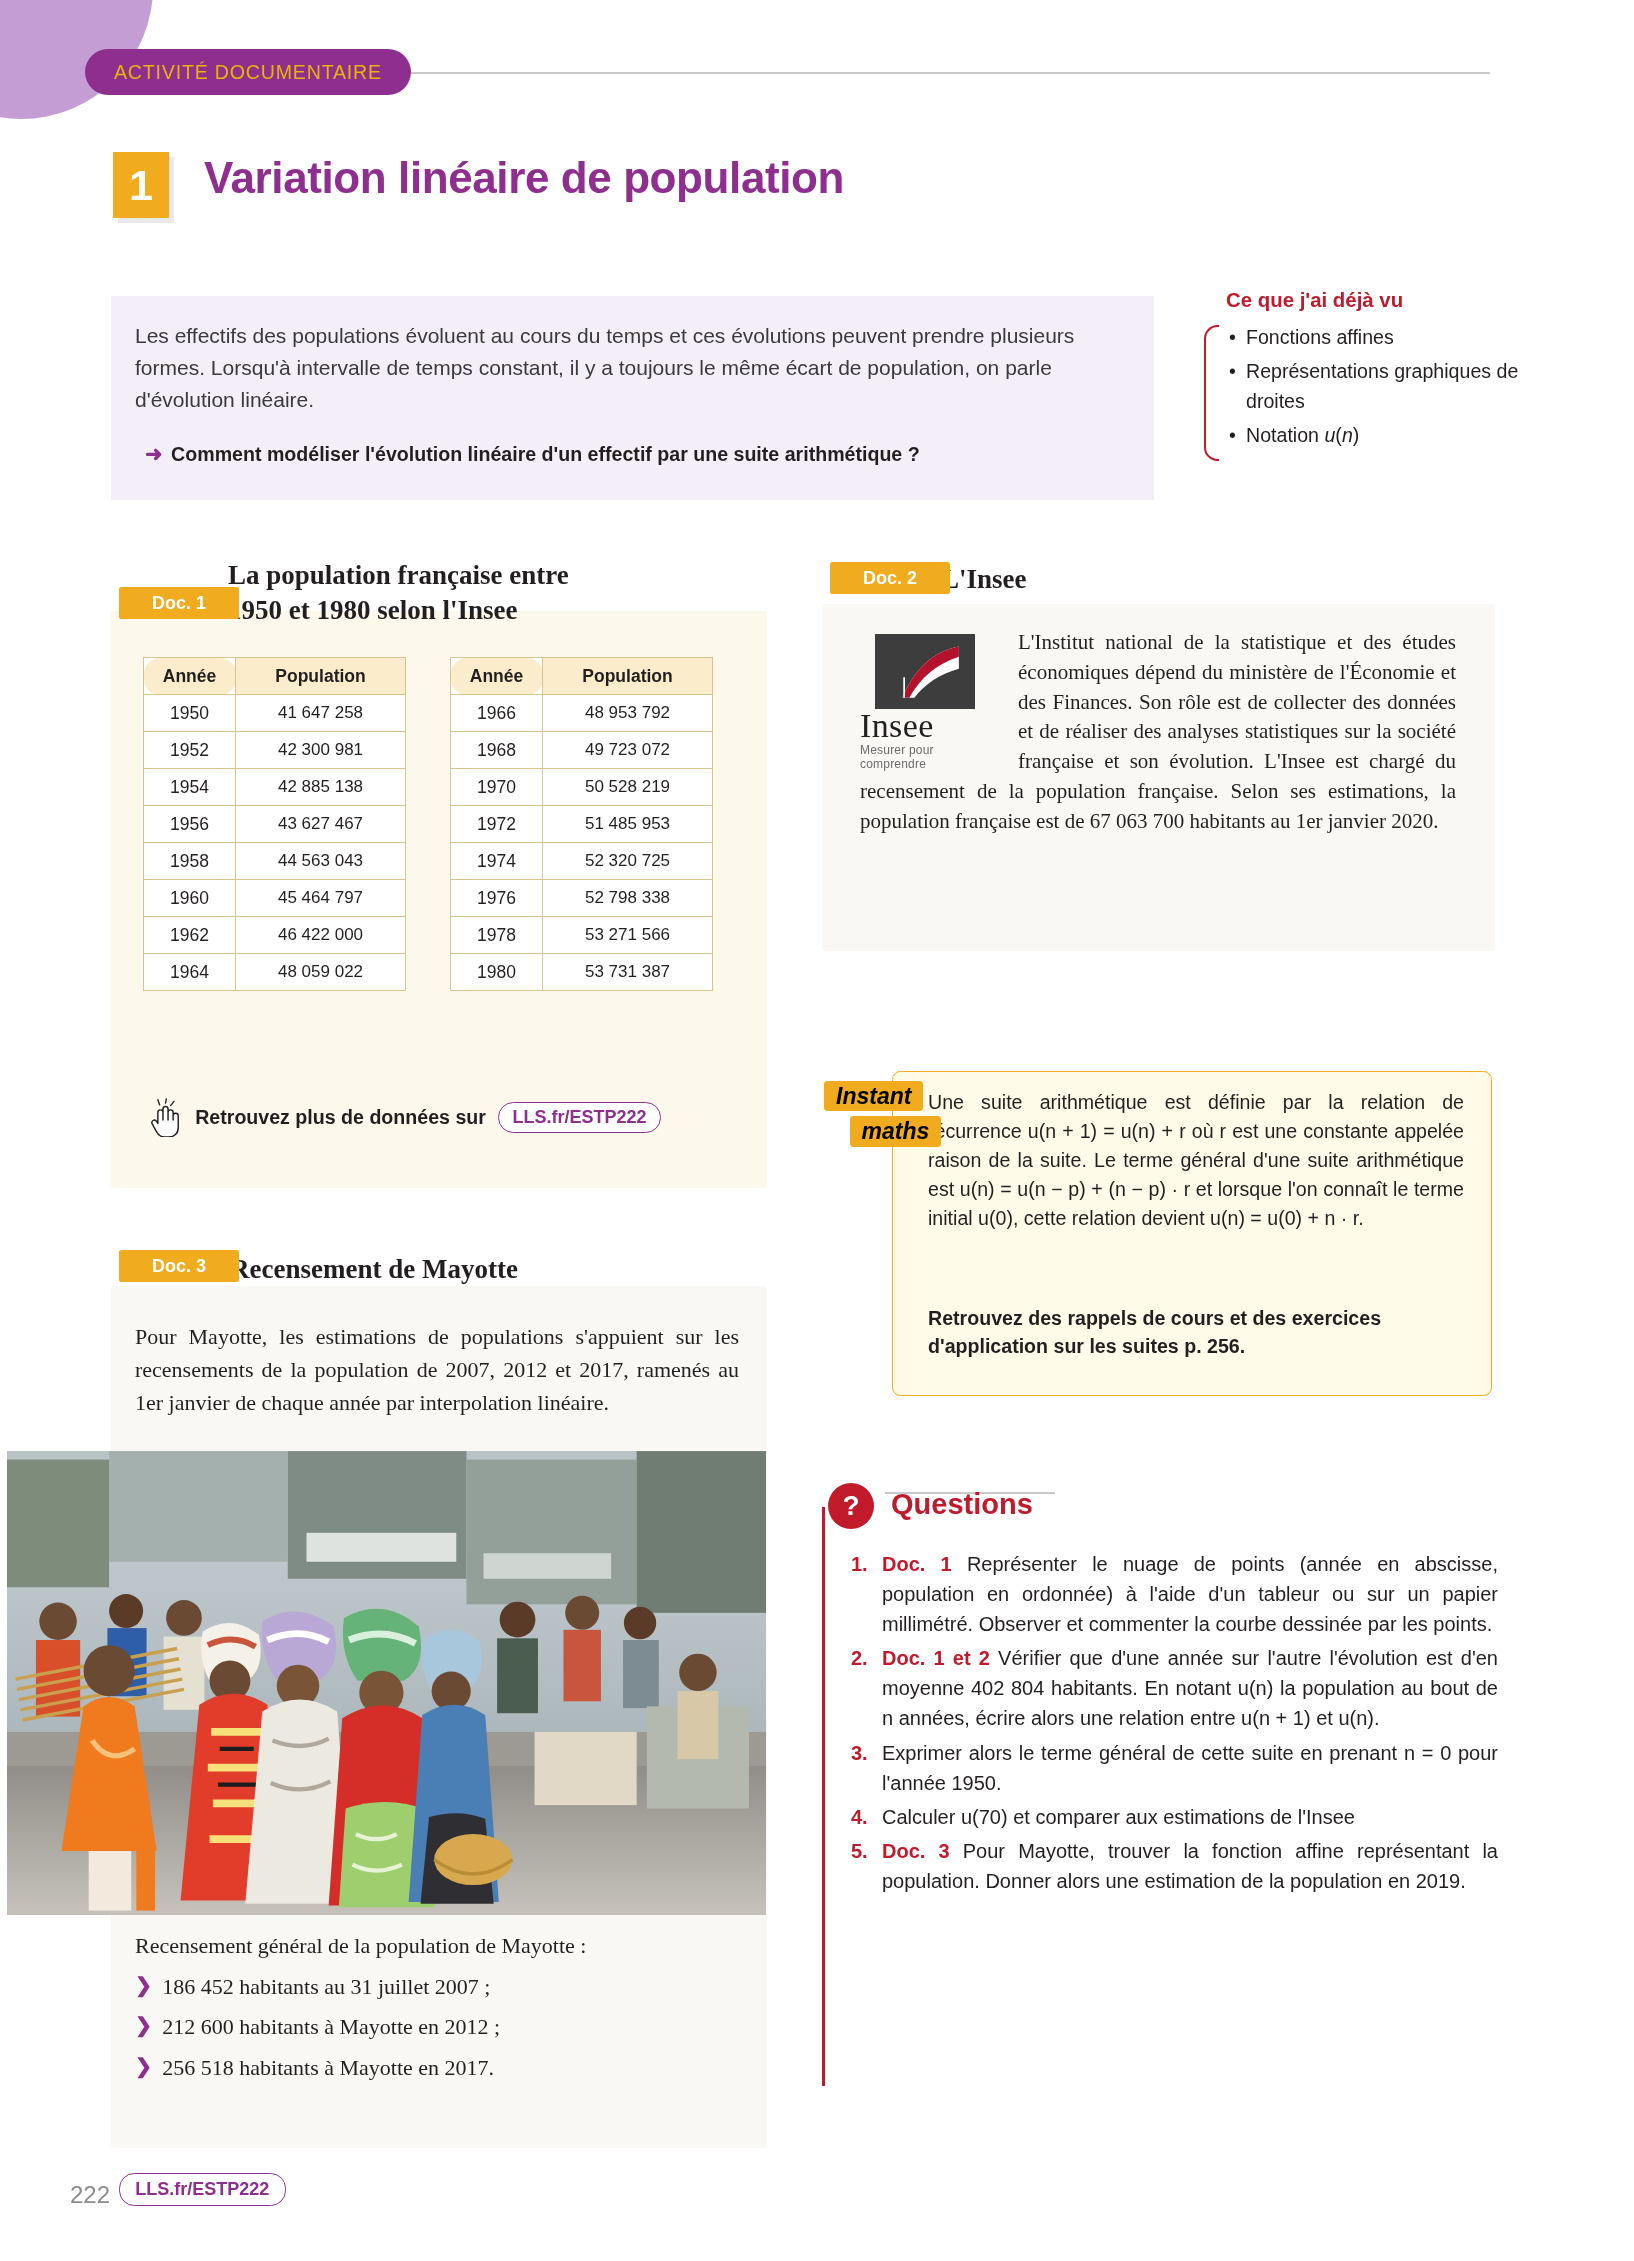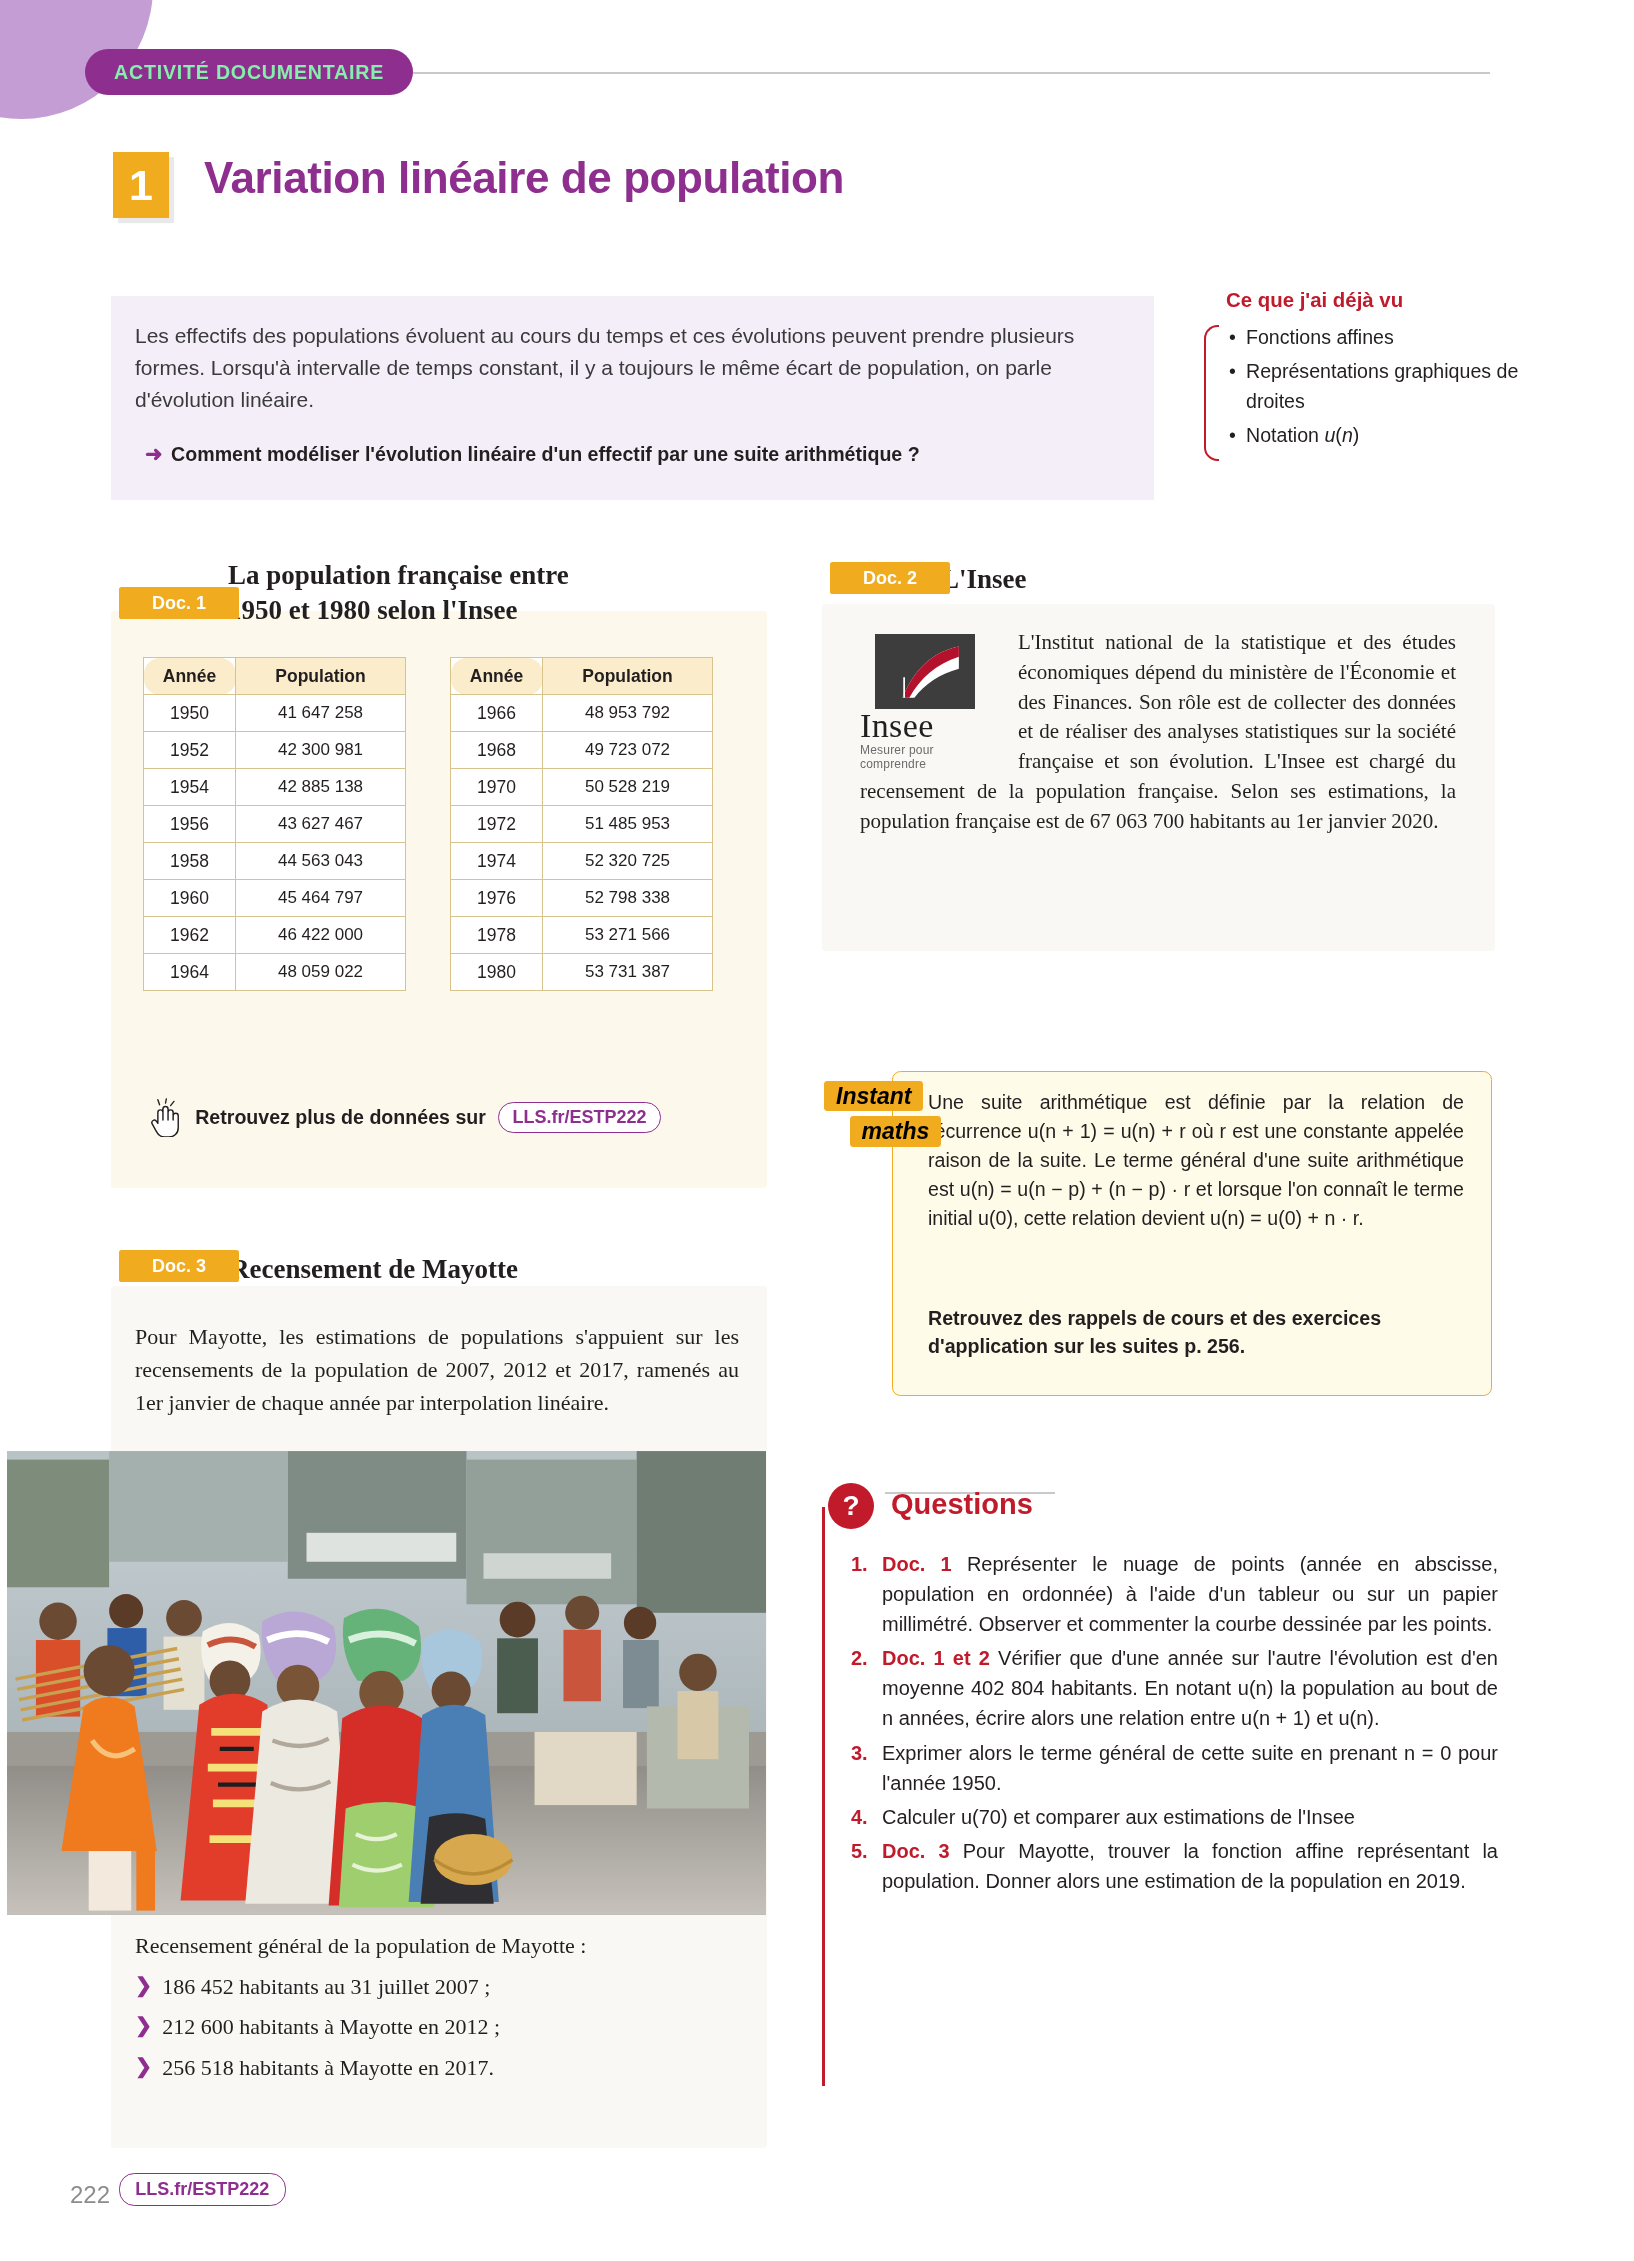--- a/index.html
+++ b/index.html
@@ -25,23 +25,23 @@
   }
 
   
   .activity-tag {
     position: absolute;
     left: 85px; top: 49px;
     height: 46px;
     padding: 12px 29px;
     border-radius: 23px;
     background: #8e2f8f;
-    color: #86efac;
+    color: #eab308;
     font-size: 19.6px;
-    font-weight: bold;
+    font-weight: normal;
     letter-spacing: 0.8px;
     display: flex; align-items: center;
     z-index: 3;
   }
   .header-rule {
     position: absolute;
     left: 366px; top: 72px;
     width: 1124px; height: 1.7px;
     background: #c9c9c9;
   }

